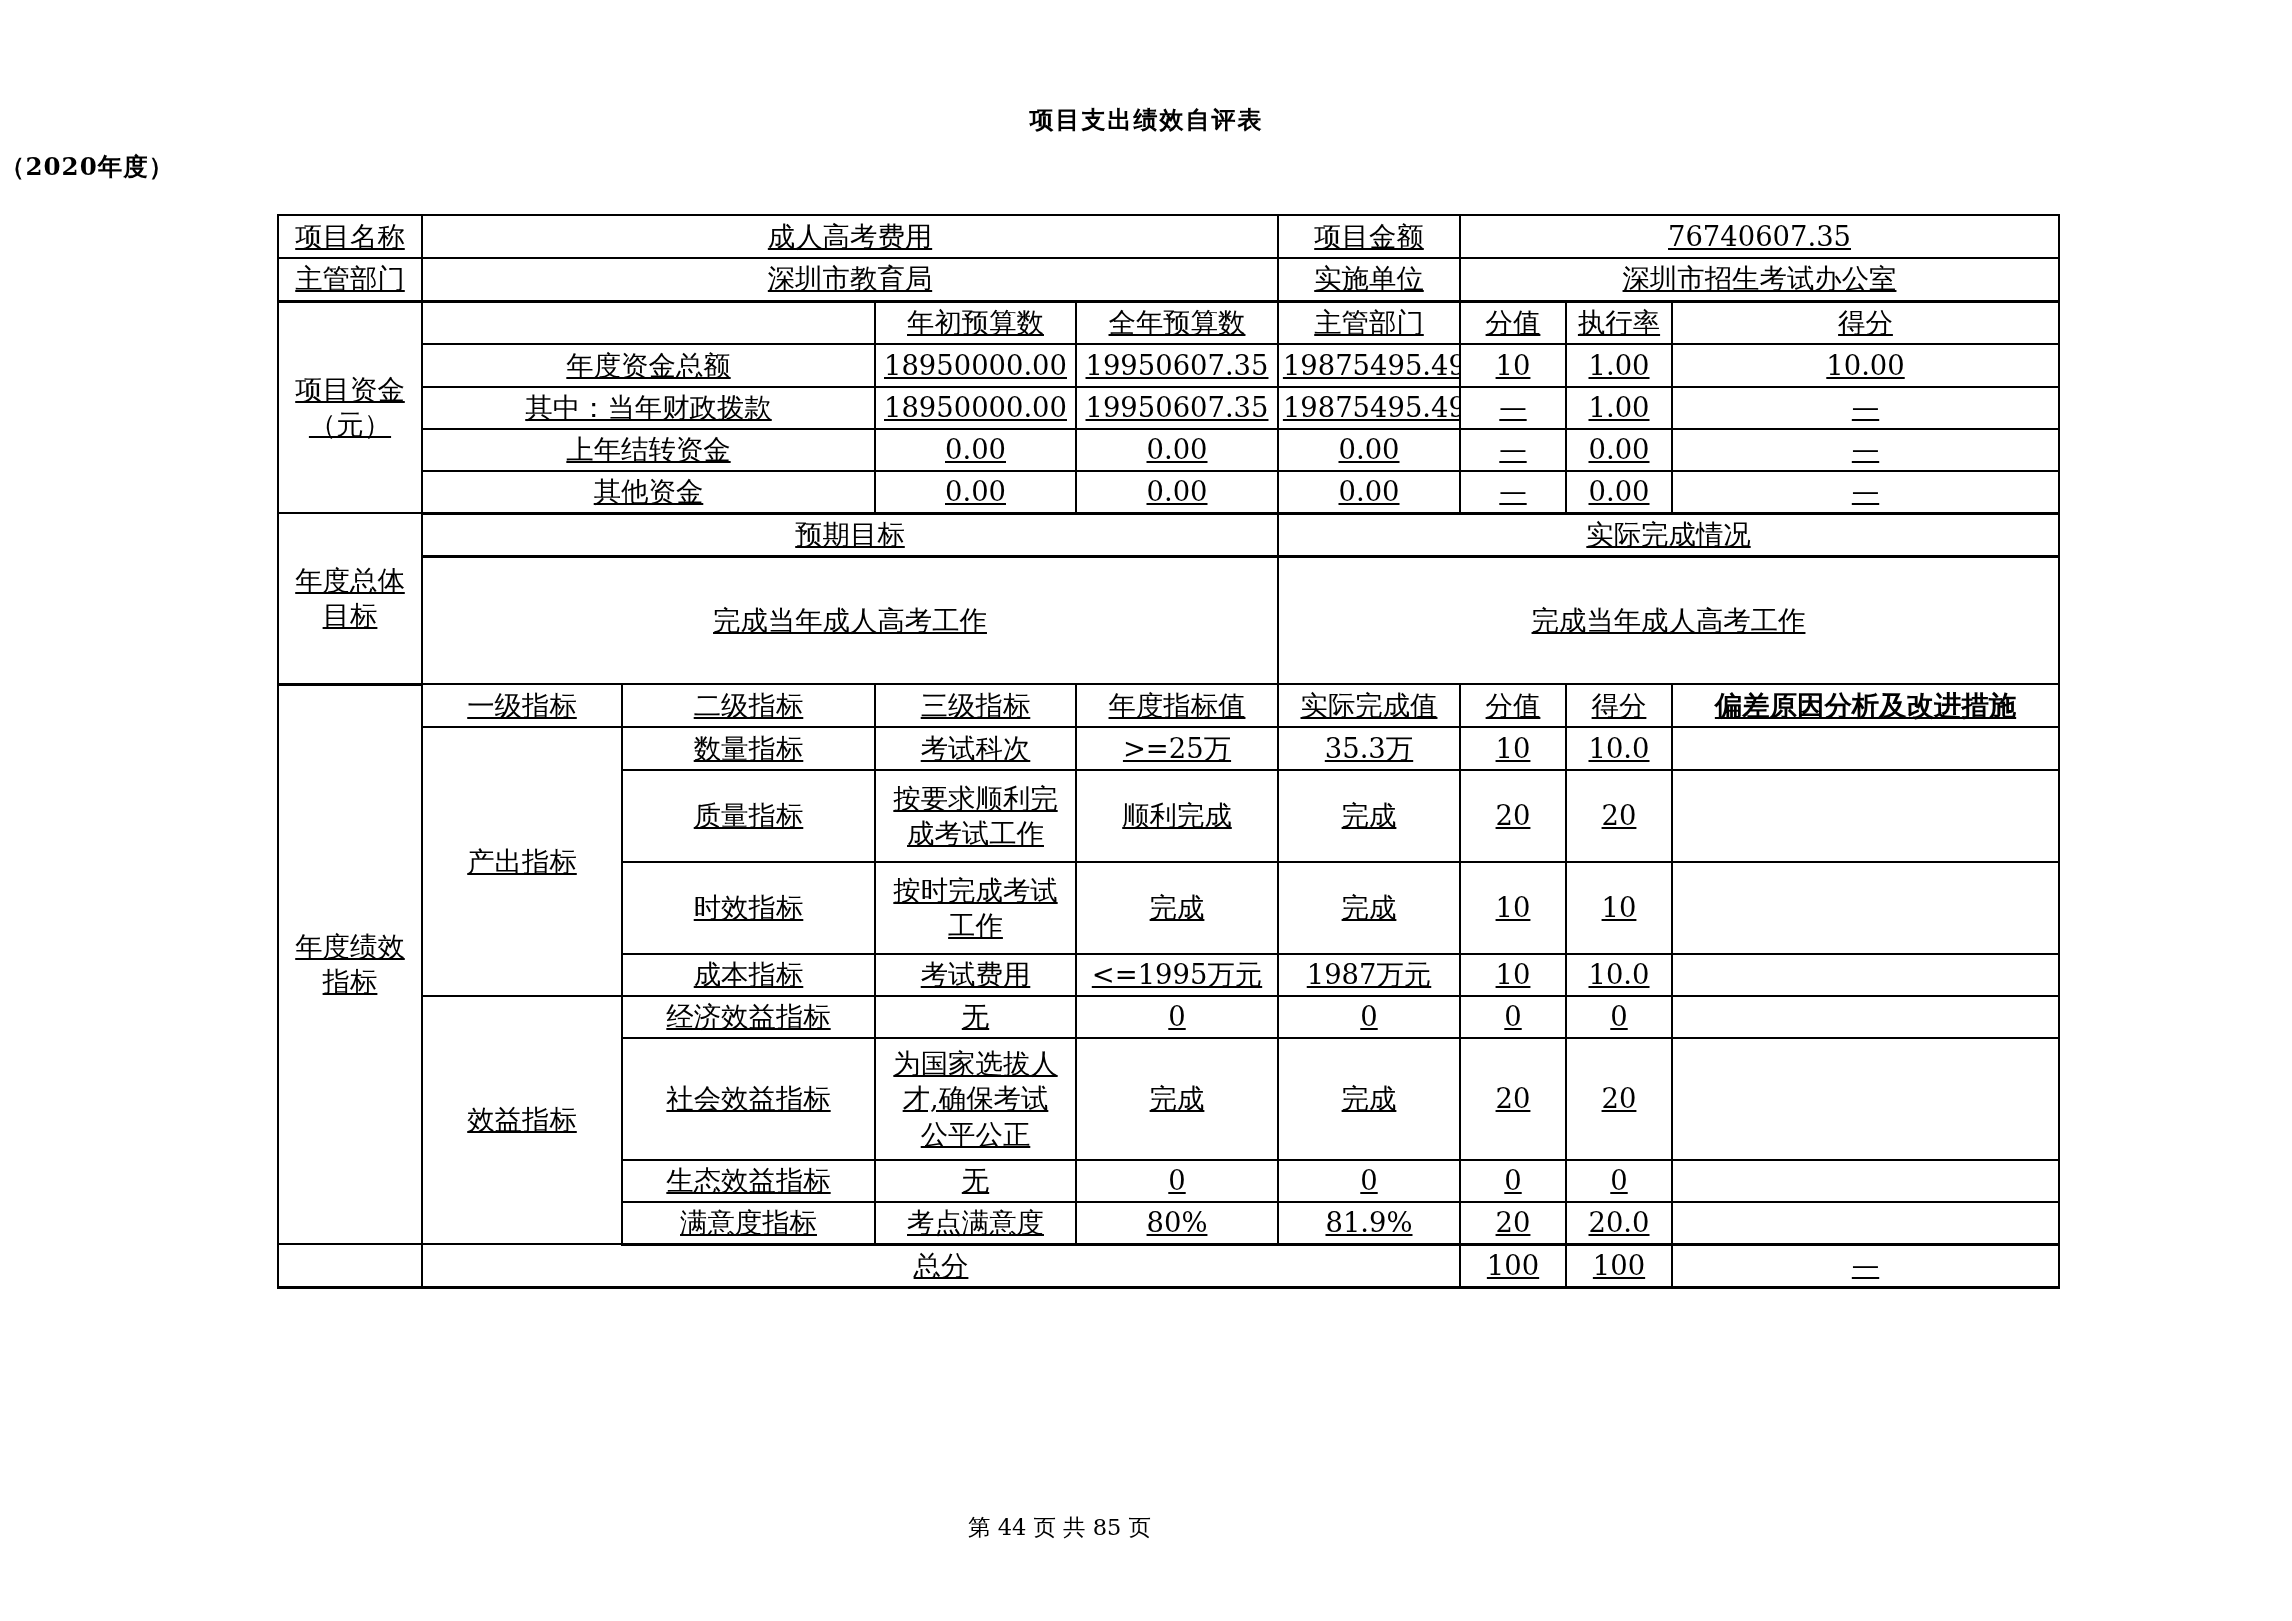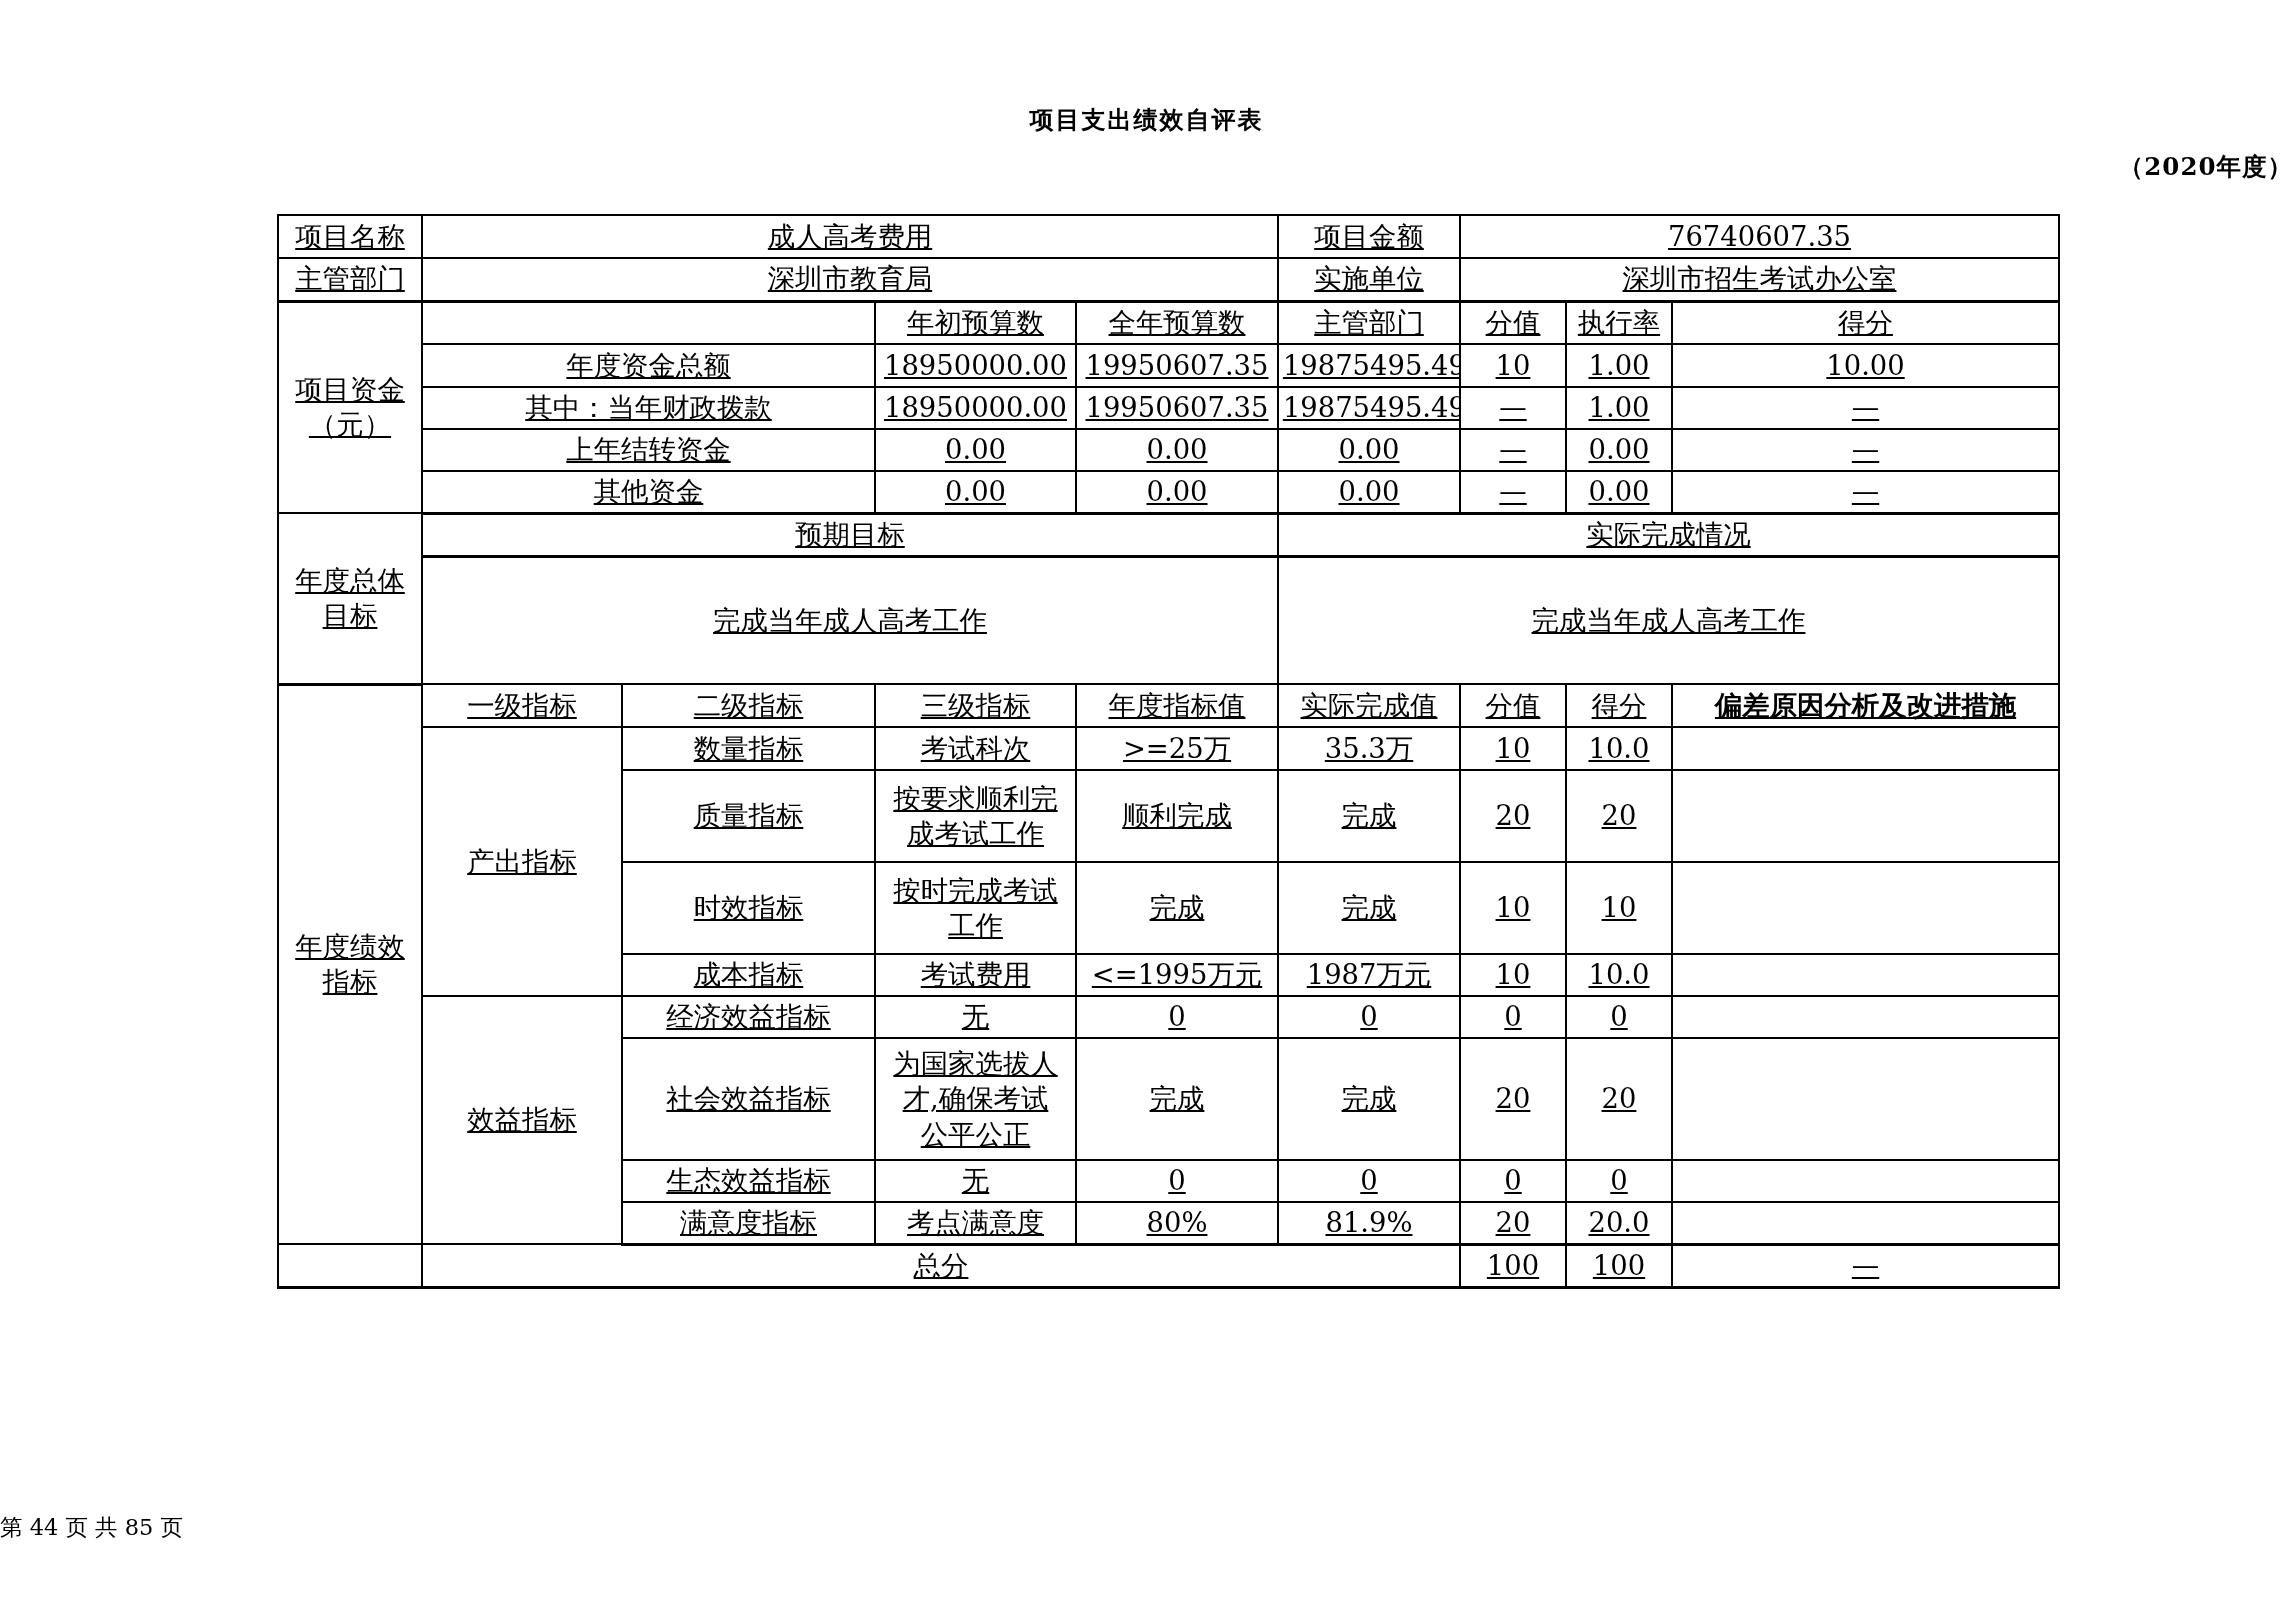--- a/index.html
+++ b/index.html
@@ -8,21 +8,21 @@
     font-family:"DejaVu Serif","Liberation Serif",serif;
     position:relative;overflow:hidden;
   }
   .doc-title{
     position:absolute;top:104px;left:0;width:2293px;text-align:center;
     font-size:24px;font-weight:bold;
     font-family:"DejaVu Sans","Liberation Sans",sans-serif;
     letter-spacing:2px;
   }
   .doc-subtitle{
-    position:absolute;top:150px;left:0;width:2293px;text-align:right;
+    position:absolute;top:150px;left:0;width:2293px;text-align:left;
     font-size:24.5px;font-weight:bold;letter-spacing:1px;
   }
   table.main{
     position:absolute;left:277px;top:214px;width:1781px;
     border-collapse:collapse;table-layout:fixed;text-decoration:underline;
   }
   td{
     border:2px solid #000;
     text-align:center;vertical-align:middle;
     font-size:27.4px;line-height:1.3;
@@ -31,21 +31,21 @@
     overflow:hidden;
   }
   tr.sep td{border-bottom-width:3.9px;}
   td.bold{font-weight:bold;}
   tr.rh44{height:43px;}
   tr.rh43{height:42px;}
   tr.rh131{height:128px;margin-top:40px;}
   tr.rh85{height:92px;}
   tr.rh124{height:122px;}
   .doc-footer{
-    position:absolute;top:1512px;left:0;width:2119px;text-align:left;
+    position:absolute;top:1512px;left:0;width:2119px;text-align:center;
     font-size:22.5px;
   }
 </style>
 </head>
 <body>
 
 <div class="doc-title">项目支出绩效自评表</div>
 <div class="doc-subtitle">（2020年度）</div>
 
 <table class="main">

